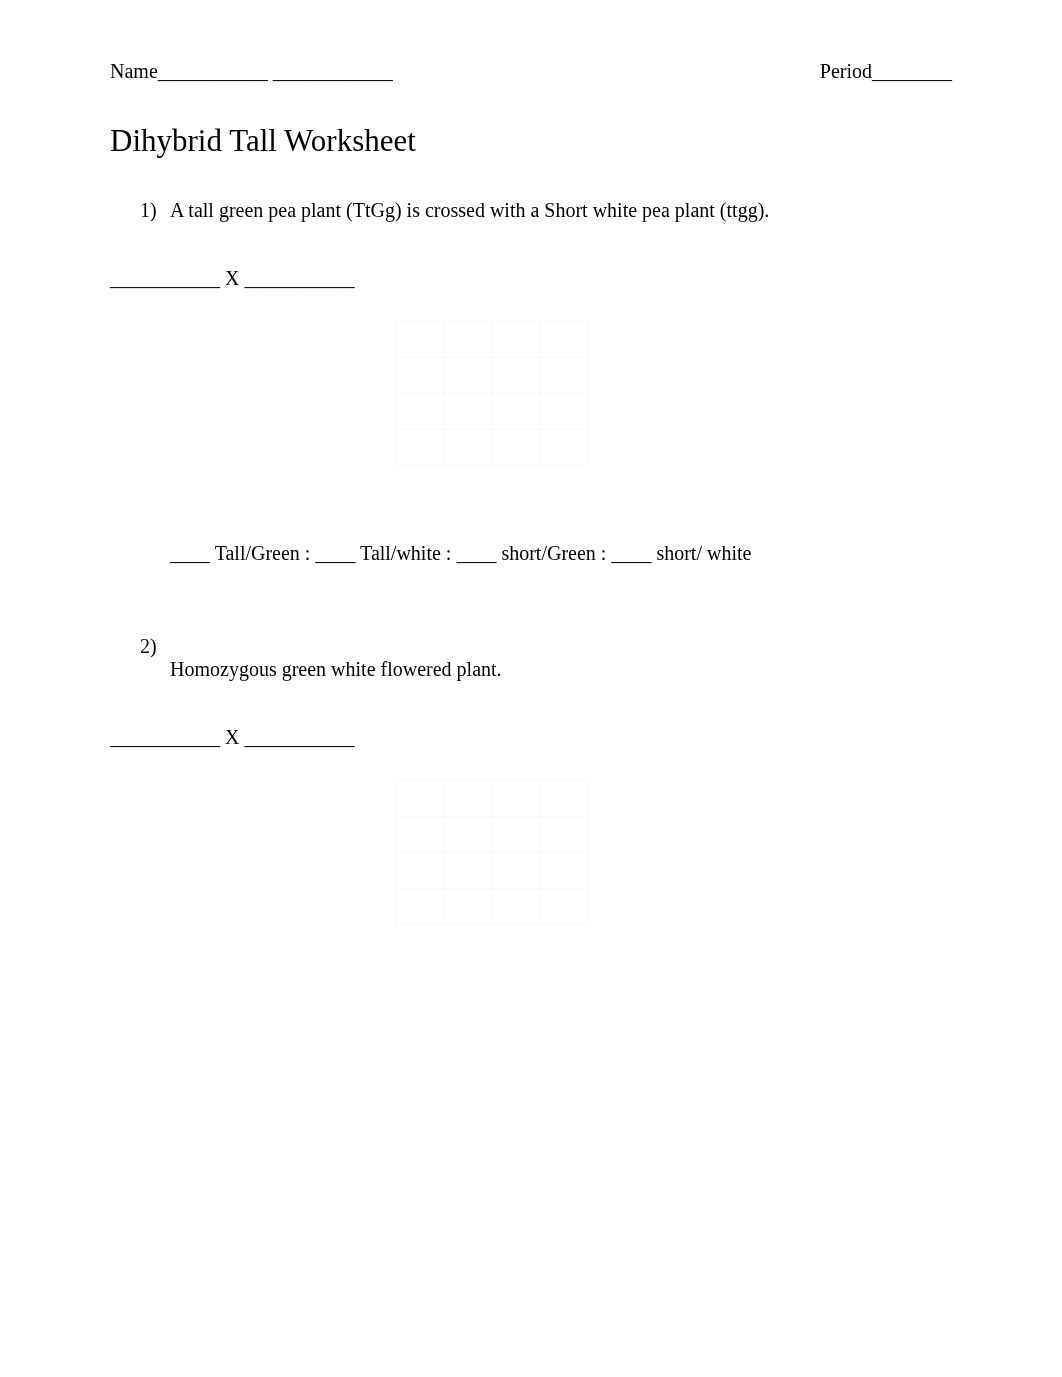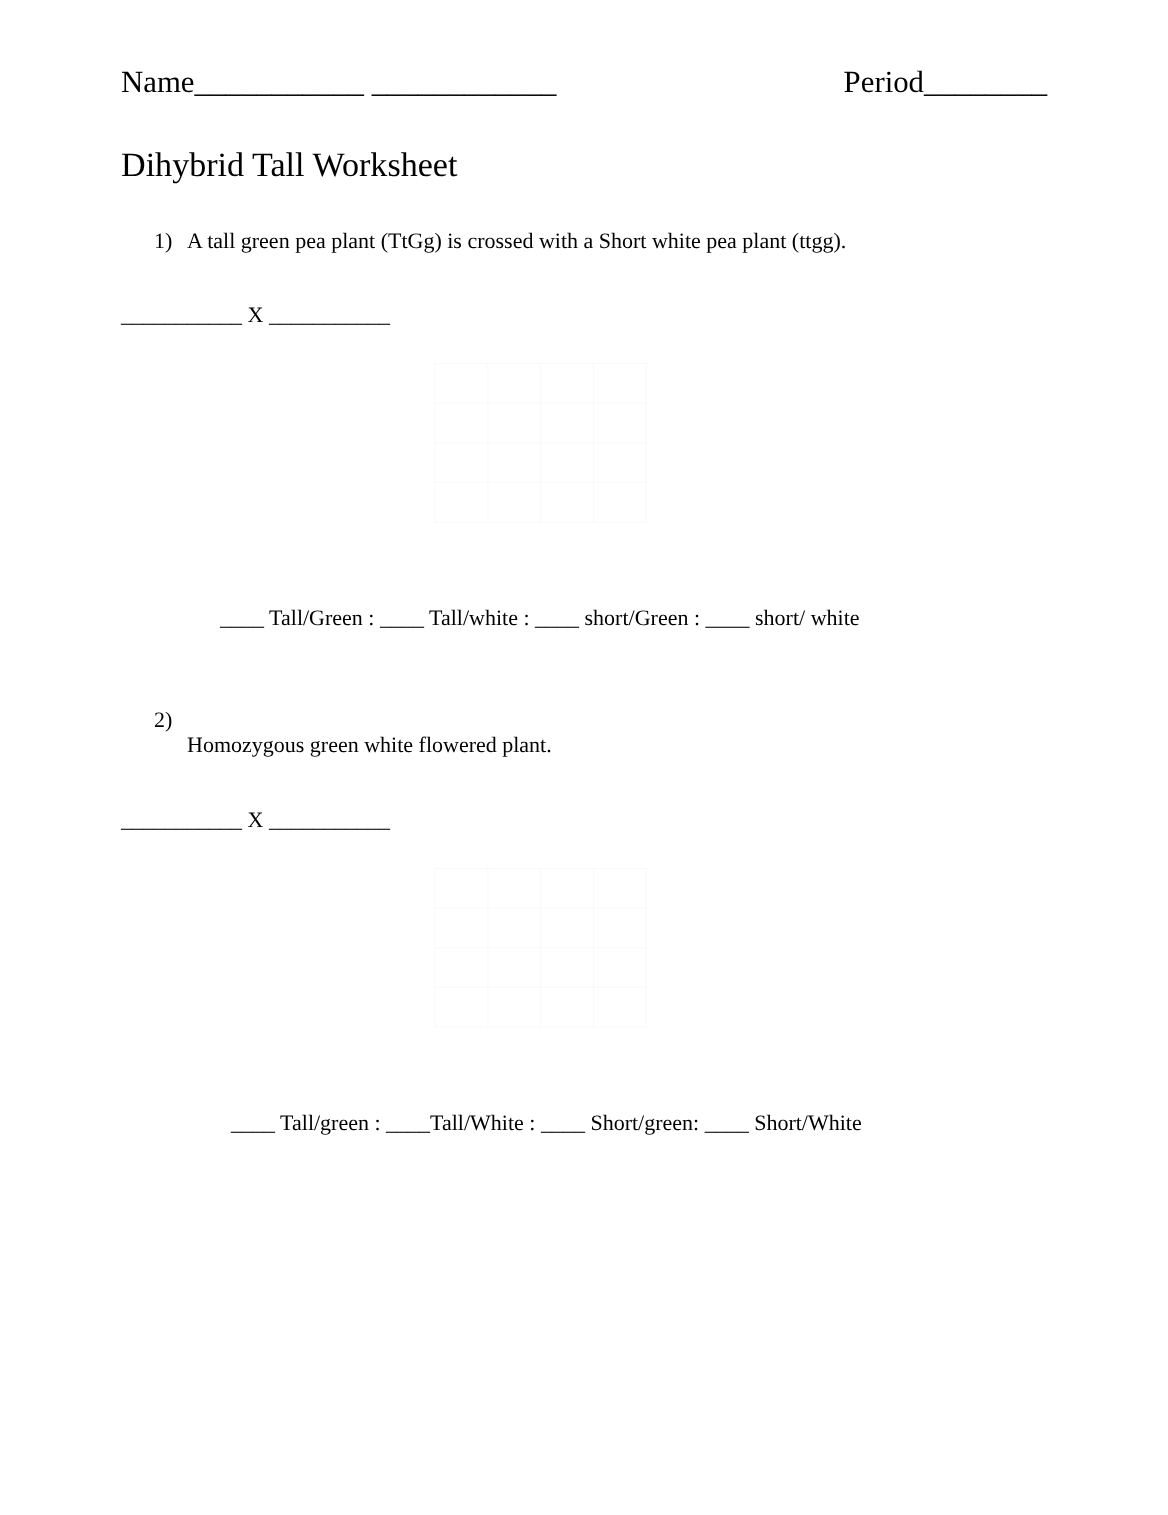--- a/index.html
+++ b/index.html
@@ -11,21 +11,21 @@
       font-family: "Times New Roman", Times, serif;
       background: #fff;
       width: 1062px;
       height: 1377px;
       padding: 60px 110px;
       color: #000;
     }
     .header-row {
       display: flex;
       justify-content: space-between;
-      font-size: 28px;
+      font-size: 20px;
       margin-bottom: 40px;
       align-items: center;
     }
     .name-field, .period-field {
       white-space: nowrap;
     }
     .title {
       font-size: 31px;
       font-weight: normal;
       margin-bottom: 40px;
@@ -77,21 +77,21 @@
       background: rgba(255,255,255,0.72);
       filter: blur(6px);
       pointer-events: none;
     }
     .punnett-container {
       position: relative;
       padding: 6px;
     }
     .ratio-line {
       font-size: 20px;
-      margin-left: 90px;
+      margin-left: 60px;
       margin-bottom: 70px;
     }
     .q2-ratio {
       margin-left: 100px;
     }
   </style>
 </head>
 <body>
 
 <div class="header-row">
@@ -184,14 +184,13 @@
               <td></td>
               <td></td>
               <td></td>
             </tr>
       </tbody>
         </table>
       <div class="punnett-overlay"></div>
     </div>
   </div>
 
-  <div class="ratio-line q2-ratio">____ Tall/green : ____Tall/White : ____ Short/green: ____ Short/White</div>
 </div>
 
 </body></html>

